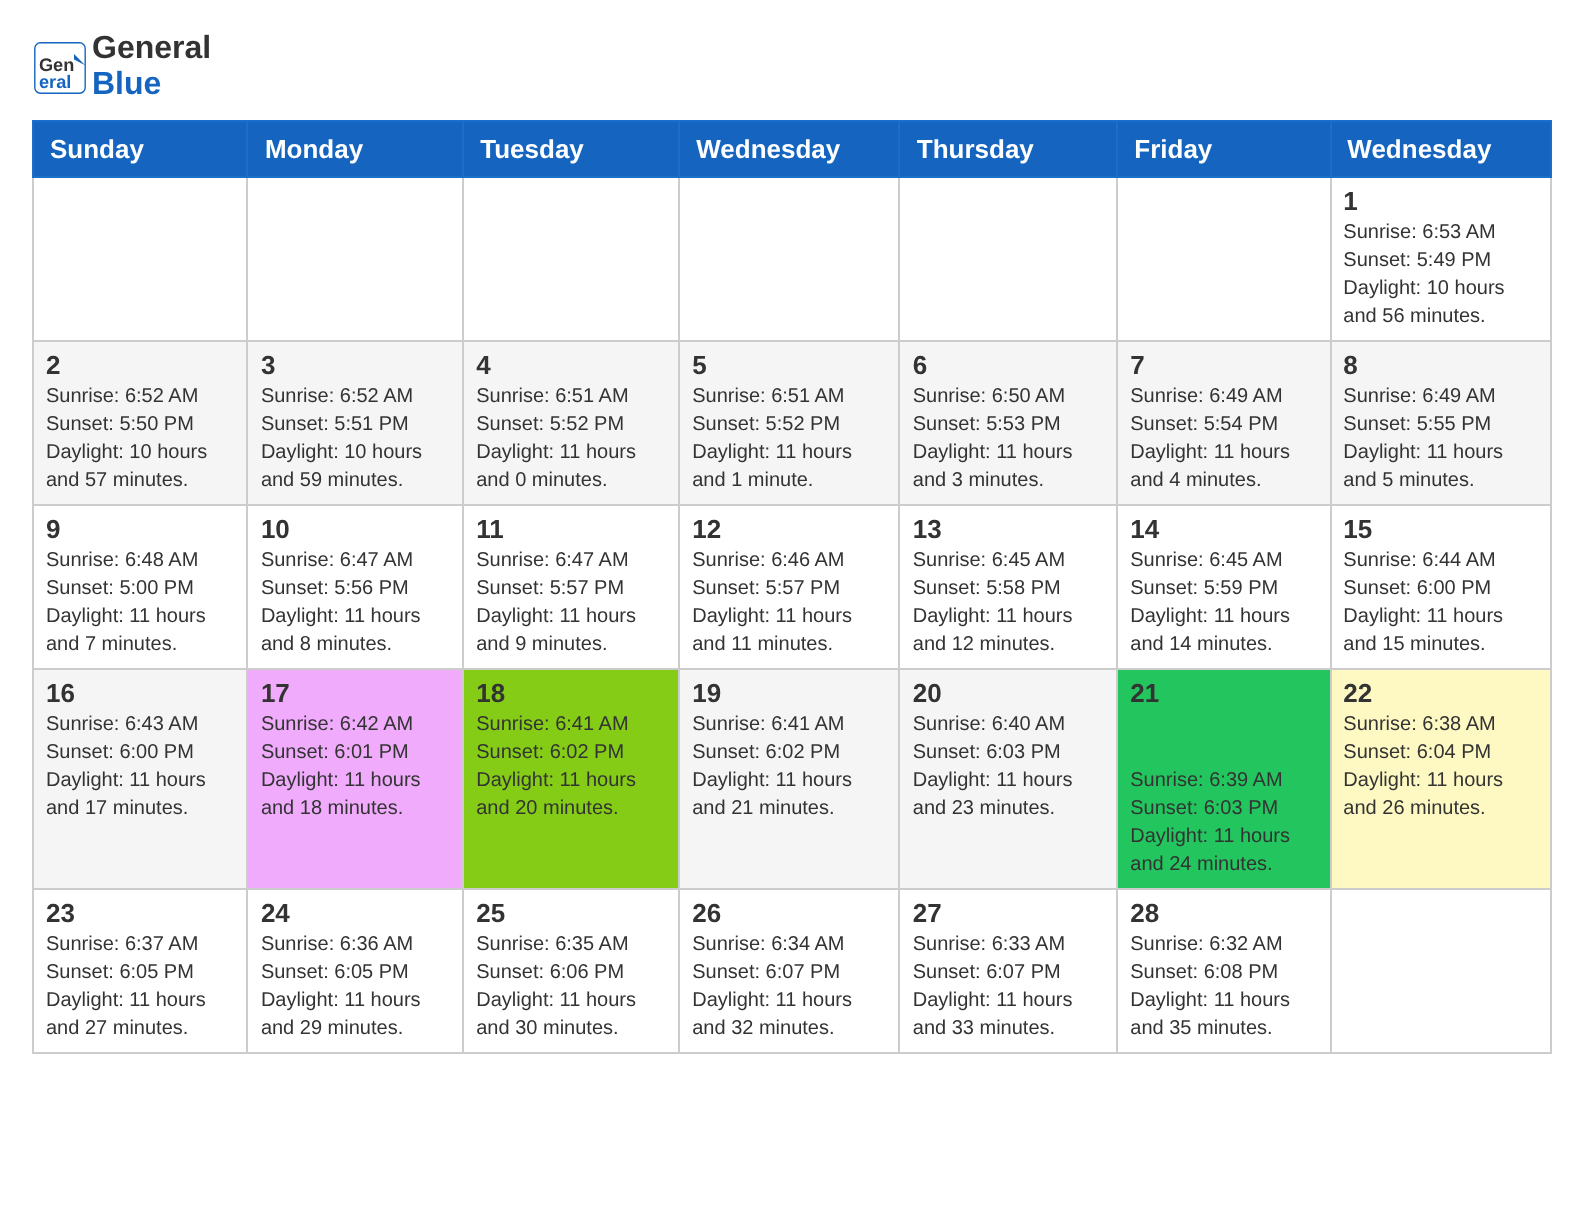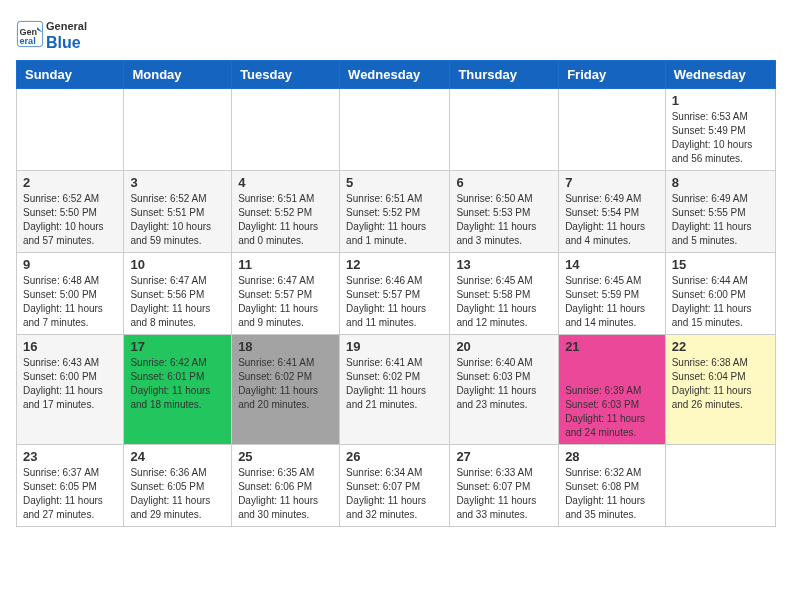--- a/index.html
+++ b/index.html
@@ -86,21 +86,21 @@
 
 <div class="header">
   <div class="logo">
     <svg class="logo-icon" viewBox="0 0 40 40">
       <rect x="2" y="2" width="36" height="36" rx="4" fill="#fff" stroke="#1565c0" stroke-width="1"></rect>
       <text x="5" y="22" font-size="13" font-weight="bold" fill="#333" font-family="Arial">Gen</text>
       <text x="5" y="34" font-size="13" font-weight="bold" fill="#1565c0" font-family="Arial">eral</text>
       <polygon points="30,10 38,18 30,14" fill="#1565c0"></polygon>
     </svg>
     <div>
-      <span style="font-size:11px;font-weight:bold;color:#333;">General</span><br>
+      <span style="font-size:16px;font-weight:bold;color:#333;">General</span><br>
       <span style="font-size:16px;font-weight:bold;color:#1565c0;">Blue</span>
     </div>
   </div>
   <div class="title-block">
     <div class="month-title"></div>
     <div class="location-title"></div>
   </div>
 </div>
 
 <table class="calendar">
@@ -218,45 +218,45 @@
 Daylight: 11 hours and 15 minutes.</div>
         </td>
       </tr>
       <tr>
         <td style="background: rgb(245, 245, 245);">
           <div class="day-number">16</div>
           <div class="day-info" style="white-space: pre-line;">Sunrise: 6:43 AM
 Sunset: 6:00 PM
 Daylight: 11 hours and 17 minutes.</div>
         </td>
-        <td style="background: #22c55e;">
+        <td style="background: #f0abfc;">
           <div class="day-number">17</div>
           <div class="day-info" style="white-space: pre-line;">Sunrise: 6:42 AM
 Sunset: 6:01 PM
 Daylight: 11 hours and 18 minutes.</div>
         </td>
-        <td style="background: #a3a3a3;">
+        <td style="background: #84cc16;">
           <div class="day-number">18</div>
           <div class="day-info" style="white-space: pre-line;">Sunrise: 6:41 AM
 Sunset: 6:02 PM
 Daylight: 11 hours and 20 minutes.</div>
         </td>
         <td style="background: rgb(245, 245, 245);">
           <div class="day-number">19</div>
           <div class="day-info" style="white-space: pre-line;">Sunrise: 6:41 AM
 Sunset: 6:02 PM
 Daylight: 11 hours and 21 minutes.</div>
         </td>
         <td style="background: rgb(245, 245, 245);">
           <div class="day-number">20</div>
           <div class="day-info" style="white-space: pre-line;">Sunrise: 6:40 AM
 Sunset: 6:03 PM
 Daylight: 11 hours and 23 minutes.</div>
         </td>
-        <td style="background: #ec4899;">
+        <td style="background: #22c55e;">
           <div class="day-number">21</div>
           <div class="day-info" style="white-space: pre-line; margin-top: 30px;">Sunrise: 6:39 AM
 Sunset: 6:03 PM
 Daylight: 11 hours and 24 minutes.</div>
         </td>
         <td style="background: #fef9c3;">
           <div class="day-number">22</div>
           <div class="day-info" style="white-space: pre-line;">Sunrise: 6:38 AM
 Sunset: 6:04 PM
 Daylight: 11 hours and 26 minutes.</div>

